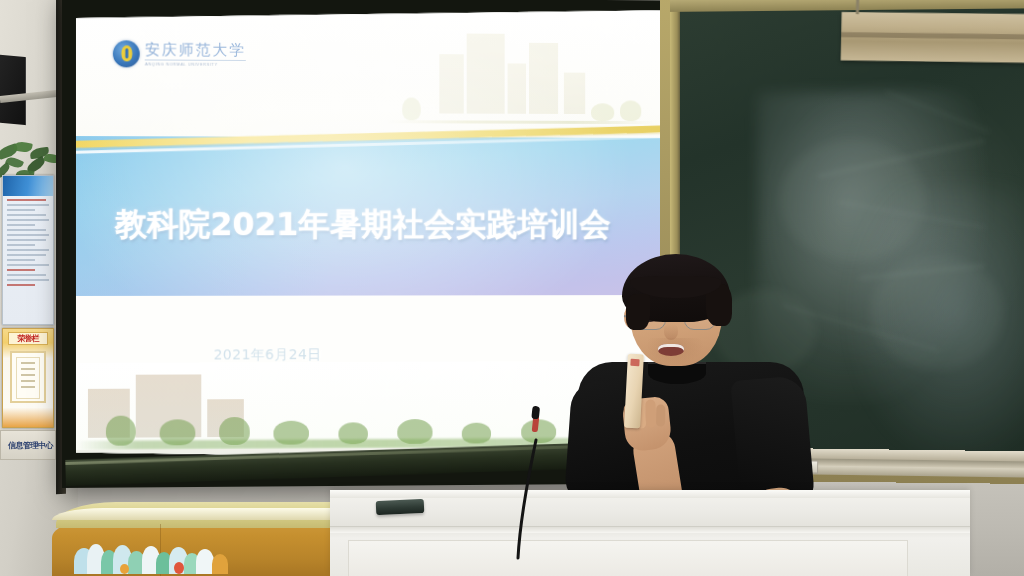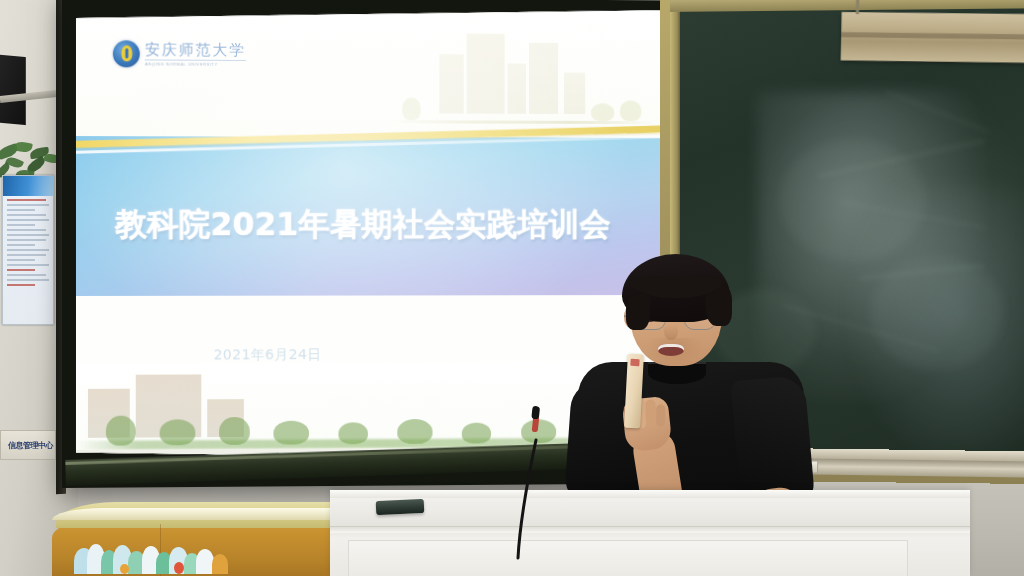--- a/index.html
+++ b/index.html
@@ -620,20 +620,32 @@
       <div class="pl"></div>
       <div class="pl mid"></div>
       <div class="pl short"></div>
       <div class="pl"></div>
       <div class="pl red short"></div>
       <div class="pl mid"></div>
       <div class="pl"></div>
       <div class="pl red short"></div>
     </div>
 
+    <div class="poster poster-honor">
+      <div class="honor-title">荣誉栏</div>
+      <div class="cert">
+        <div class="cert-in">
+          <div></div>
+            <div></div>
+            <div></div>
+            <div></div>
+            <div></div>
+        </div>
+      </div>
+    </div>
 
     <div class="poster-bottom">
       <span>信息管理中心</span>
     </div>
   </div>
 
   <div class="edge-dark-left"></div>
 
   <div class="screen-frame">
     <div class="screen">

